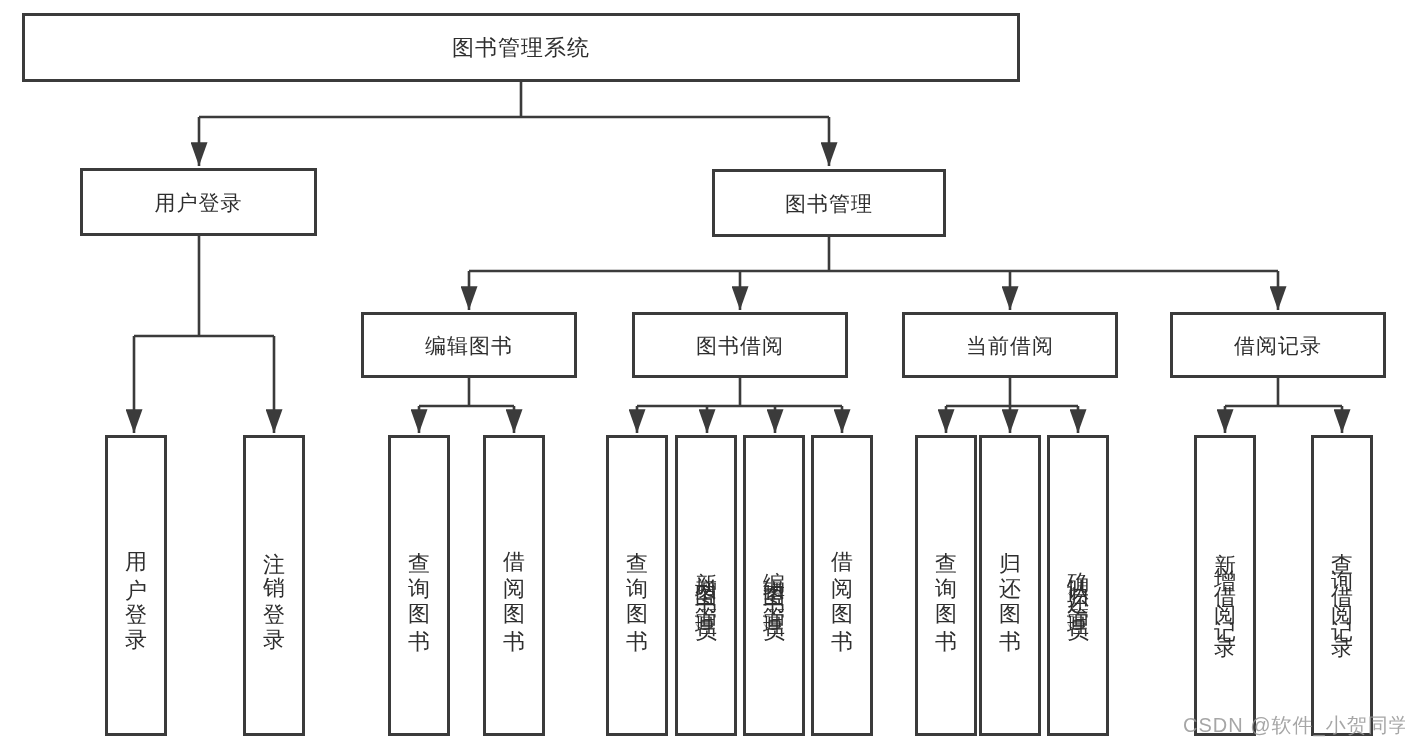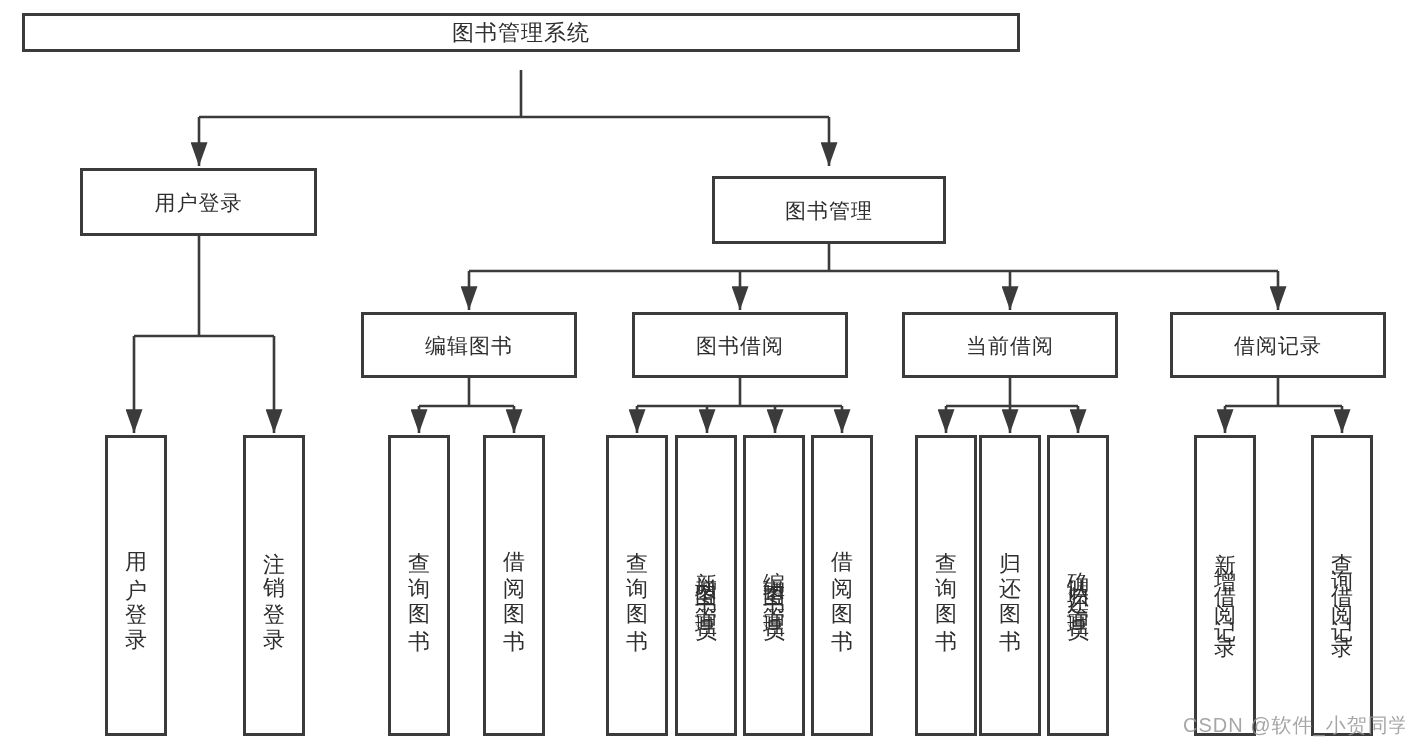--- a/index.html
+++ b/index.html
@@ -48,23 +48,23 @@
     writing-mode: vertical-rl;
     text-orientation: mixed;
     font-size: 22px;
     letter-spacing: 0;
     white-space: nowrap;
   }
   .ls-lg { letter-spacing: 26px; }
   .ls-md { letter-spacing: 17px; }
   .ls-sm { letter-spacing: 7px; }
   
-  .n-root   { left: 22px;  top: 13px;  width: 998px; height: 39px; }
+  .n-root   { left: 22px;  top: 13px;  width: 998px; height: 69px; }
   .n-login  { left: 80px;  top: 168px; width: 237px; height: 68px; }
-  .n-mgmt   { left: 712px; top: 176px; width: 234px; height: 68px; }
+  .n-mgmt   { left: 712px; top: 169px; width: 234px; height: 68px; }
   .n-l3     { top: 312px; width: 216px; height: 66px; }
   .n-newb   { left: 361px; }
   .n-borrow { left: 632px; }
   .n-cur    { left: 902px; }
   .n-rec    { left: 1170px; }
   .leaf     { top: 435px; width: 62px; height: 301px; }
   .lf-1  { left: 105px; }
   .lf-2  { left: 243px; }
   .lf-3  { left: 388px; }
   .lf-4  { left: 483px; }

